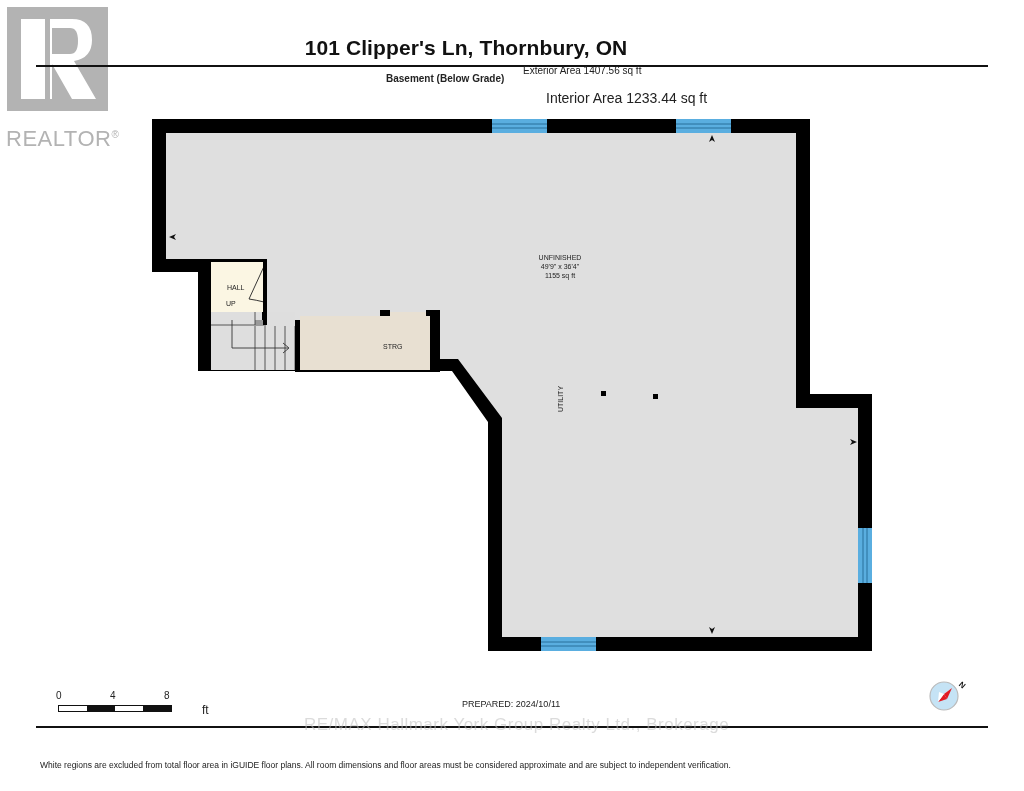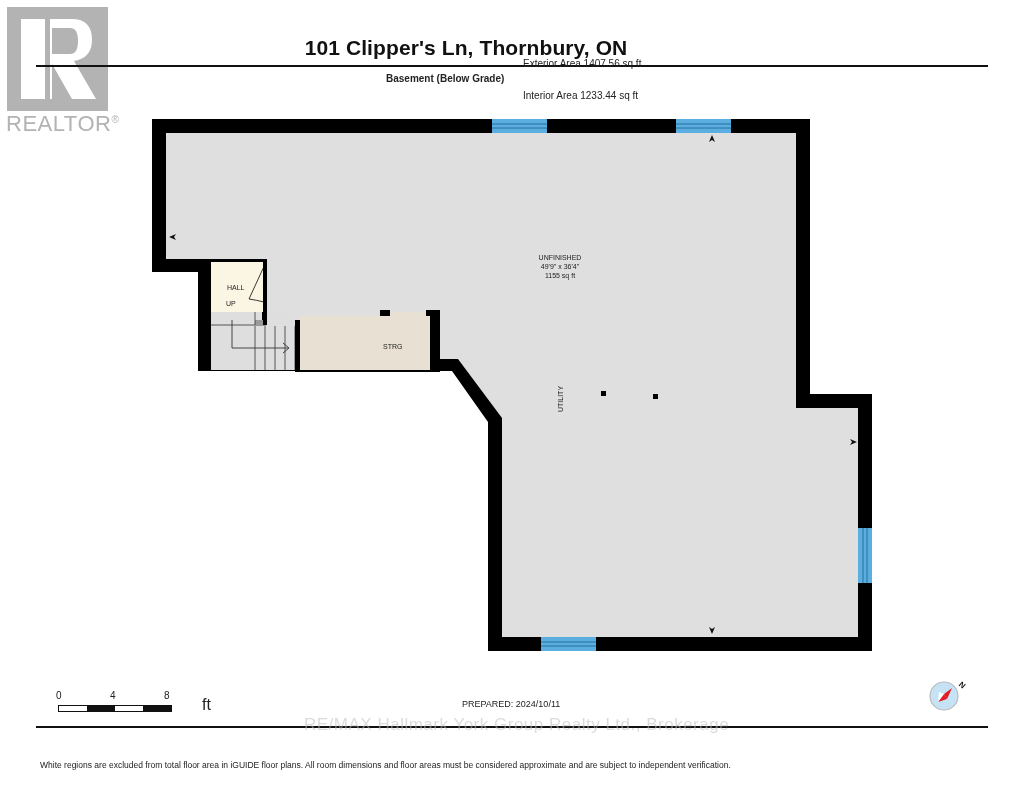--- a/index.html
+++ b/index.html
@@ -3,53 +3,53 @@
 <meta charset="utf-8">
 <style>
   html, body { margin: 0; padding: 0; background: #ffffff; }
   body { width: 1024px; height: 791px; position: relative; overflow: hidden;
          font-family: "Liberation Sans", sans-serif; color: #111; }
   .logo { position: absolute; left: 6px; top: 6px; width: 104px; height: 132px; }
   .title { position: absolute; left: 0; width: 932px; top: 36px; text-align: center;
            font-size: 21px; font-weight: bold; letter-spacing: 0.1px; color: #111; }
   .rule-top { position: absolute; left: 36px; top: 65px; width: 952px; height: 2px; background: #111; }
   .level-label { position: absolute; left: 386px; top: 73px; font-size: 10px; font-weight: bold; color: #222; text-align: center; }
-  .area-ext { position: absolute; left: 523px; top: 58px; font-size: 10px; color: #222; }
-  .area-int { position: absolute; left: 523px; top: 90px; font-size: 10px; color: #222; }
+  .area-ext { position: absolute; left: 523px; top: 65px; font-size: 10px; color: #222; }
+  .area-int { position: absolute; left: 546px; top: 90px; font-size: 14px; color: #222; }
   .plan { position: absolute; left: 0; top: 0; width: 1024px; height: 791px; }
   .room-label { position: absolute; font-size: 7px; color: #222; text-align: center; line-height: 9px; }
   .room-unfinished { left: 530px; top: 253px; width: 60px; }
   .room-hall { left: 227px; top: 283px; font-size: 7px; }
   .room-up { left: 226px; top: 299px; font-size: 7px; }
   .room-strg { left: 383px; top: 342px; font-size: 7px; }
   .room-utility { left: 556px; top: 412px; transform: rotate(-90deg); transform-origin: left top; font-size: 7px; }
   .scale { position: absolute; left: 56px; top: 690px; width: 150px; height: 26px; }
   .scale-t { position: absolute; top: 0; font-size: 10px; color: #222; }
   .scale-bar { position: absolute; top: 15px; left: 2px; width: 112px; height: 5px; border: 1px solid #111; display: flex; }
   .scale-bar span { flex: 1; }
   .scale-bar .w { background: #fff; } .scale-bar .b { background: #111; }
-  .scale-unit { position: absolute; left: 120px; top: 6px; font-size: 16px; color: #222; padding-left: 26px; }
+  .scale-unit { position: absolute; left: 120px; top: 13px; font-size: 12px; color: #222; padding-left: 26px; }
   .prepared { position: absolute; left: 462px; top: 699px; font-size: 9px; color: #222; }
   .compass { position: absolute; left: 926px; top: 677px; width: 44px; height: 36px; }
   .rule-bottom { position: absolute; left: 36px; top: 726px; width: 952px; height: 2px; background: #111; }
   .watermark { position: absolute; left: 304px; top: 715px; font-size: 17px; color: rgba(190,190,190,0.55); letter-spacing: 0.5px; white-space: nowrap; }
   .disclaimer { position: absolute; left: 40px; top: 734px; font-size: 8.5px; color: #222; white-space: nowrap; margin-top: 26px; }
 </style>
 </head>
 <body>
 
 <div class="logo">
   <svg width="104" height="132" viewBox="0 0 104 132">
     <rect x="1" y="1" width="101" height="104" fill="#b3b3b3"></rect>
     <rect x="15" y="13" width="24" height="80" fill="#fff"></rect>
     <path d="M44 13 H66 Q86 13 86 34 Q86 52 68 55 L90 93 H66 L46 58 V93 H44 Z" fill="#fff"></path>
     <rect x="46" y="22" width="12" height="26" fill="#b3b3b3"></rect>
     <path d="M58 22 H64 Q72 22 72 35 Q72 48 64 48 H58 Z" fill="#b3b3b3"></path>
   </svg>
-  <div style="position:absolute;left:0;top:105px;font-size:22px;color:#b3b3b3;letter-spacing:0.5px;">
+  <div style="position:absolute;left:0;top:120px;font-size:22px;color:#b3b3b3;letter-spacing:0.5px;">
     <span>REALTOR</span><sup style="font-size:10px;">®</sup>
   </div>
 </div>
 
 <div class="title">101 Clipper's Ln, Thornbury, ON</div>
 <div class="rule-top"></div>
 <div class="level-label">Basement (Below Grade)</div>
 <div class="area-ext">Exterior Area 1407.56 sq ft</div>
 <div class="area-int">Interior Area 1233.44 sq ft</div>
 

